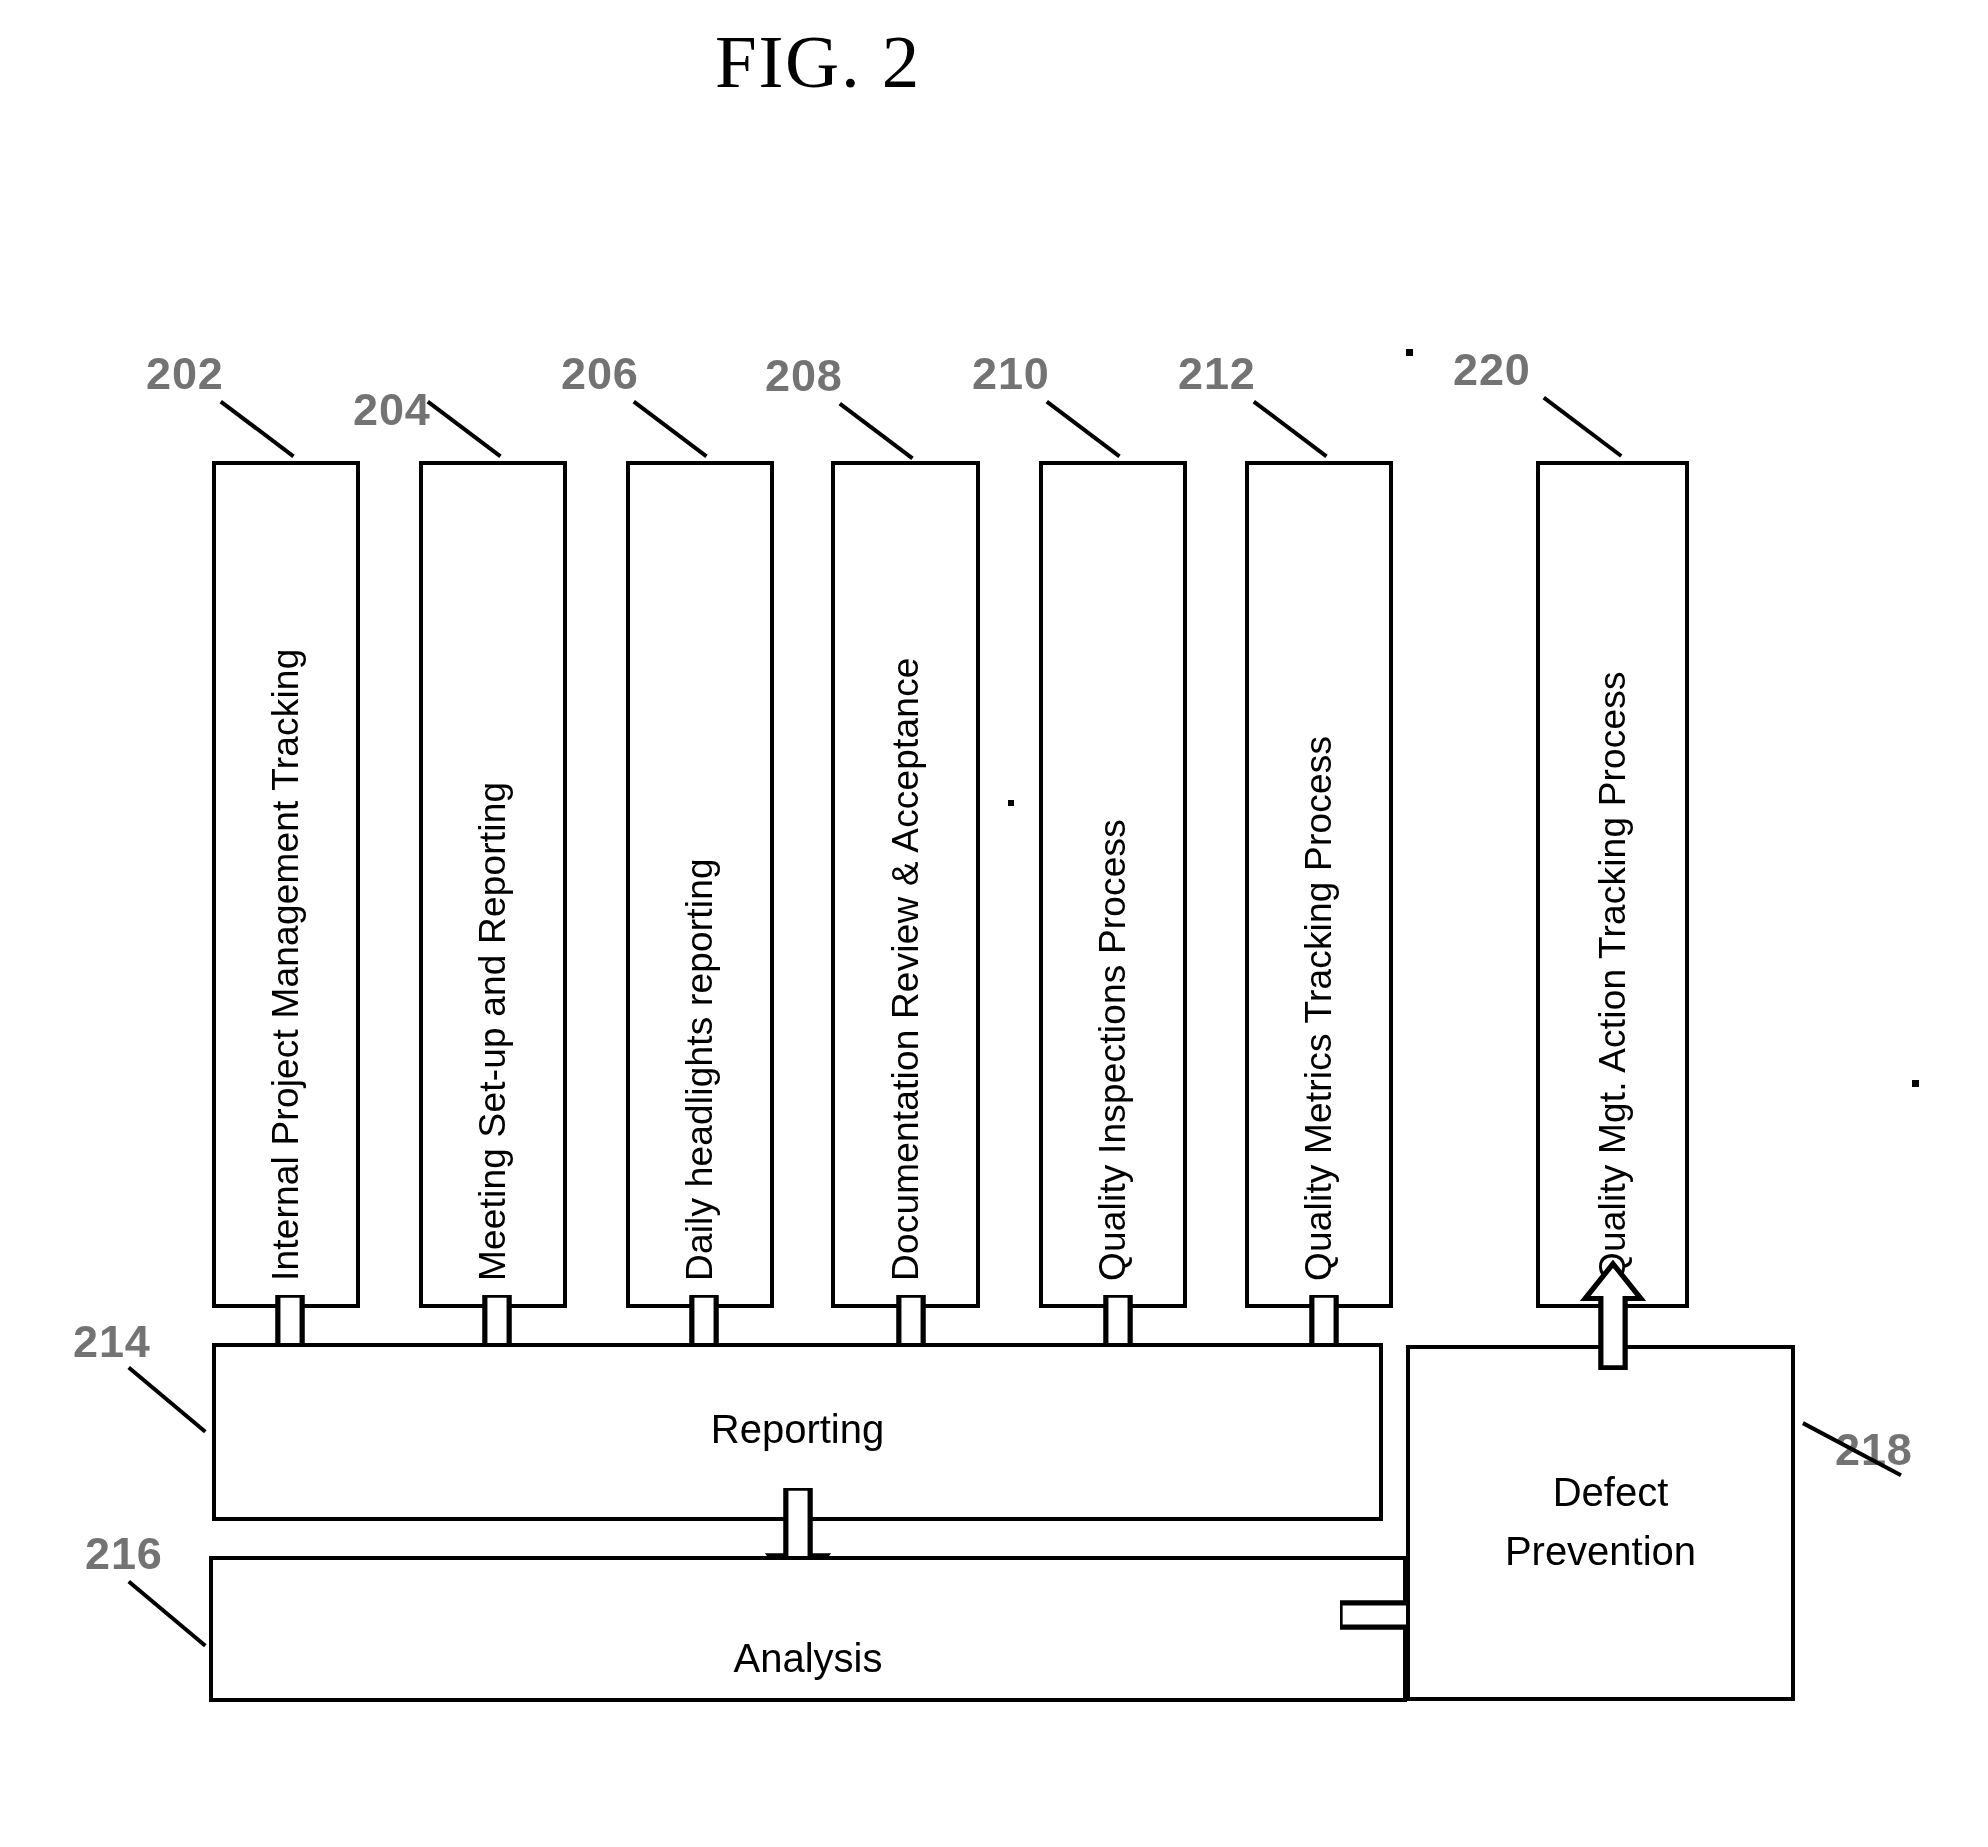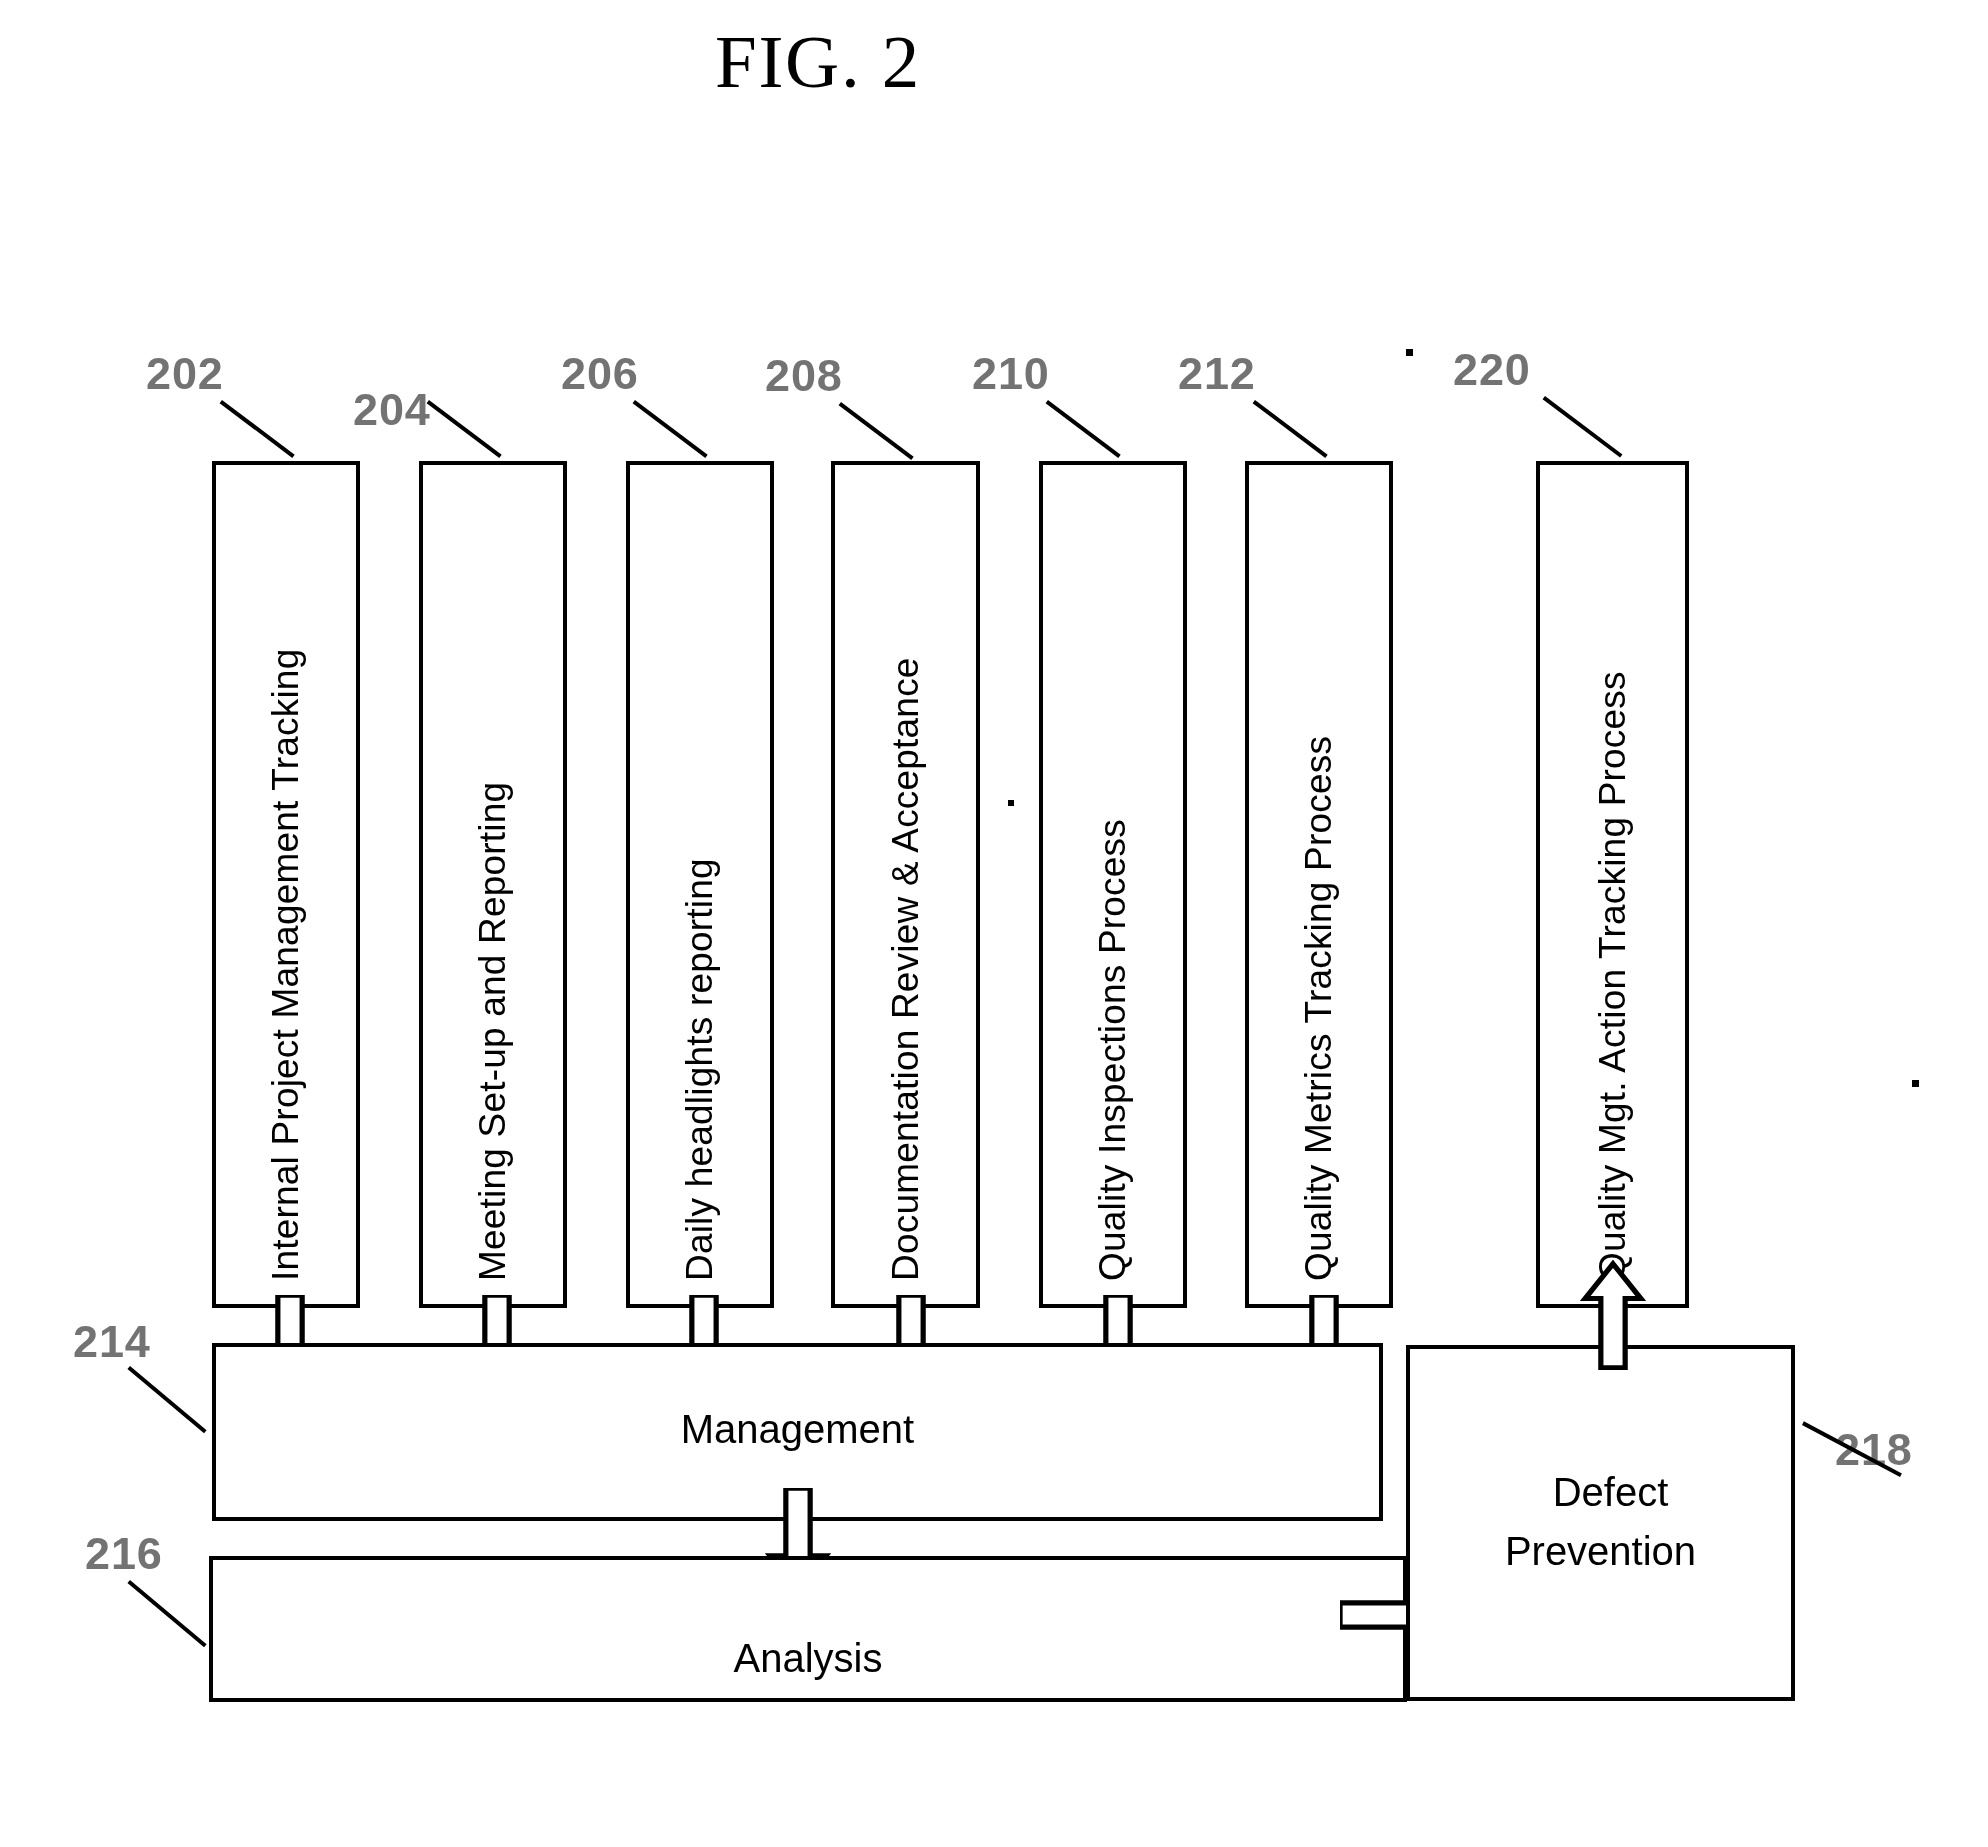--- a/index.html
+++ b/index.html
@@ -161,21 +161,21 @@
       <polygon points="24,0 52,0 52,78 70,78 38,118 6,78 24,78" fill="#ffffff" stroke="#000000" stroke-width="6" stroke-linejoin="miter"></polygon>
     </svg>
   </div>
   <div class="arrow" style="left:1291px; top:1295px;">
     <svg width="66" height="106" viewBox="0 0 76 122">
       <polygon points="24,0 52,0 52,78 70,78 38,118 6,78 24,78" fill="#ffffff" stroke="#000000" stroke-width="6" stroke-linejoin="miter"></polygon>
     </svg>
   </div>
 
   <div class="hbox" style="left:212px; top:1343px; width:1171px; height:178px;">
-    <div class="hlabel" style="top:57px;">Management</div>
+    <div class="hlabel" style="top:57px;">Reporting</div>
   </div>
 
   <div class="arrow" style="left:765px; top:1488px;">
     <svg width="66" height="106" viewBox="0 0 76 122">
       <polygon points="24,0 52,0 52,78 70,78 38,118 6,78 24,78" fill="#ffffff" stroke="#000000" stroke-width="6" stroke-linejoin="miter"></polygon>
     </svg>
   </div>
 
   <div class="hbox" style="left:209px; top:1556px; width:1198px; height:146px;">
     <div class="hlabel" style="top:73px;">Analysis</div>

